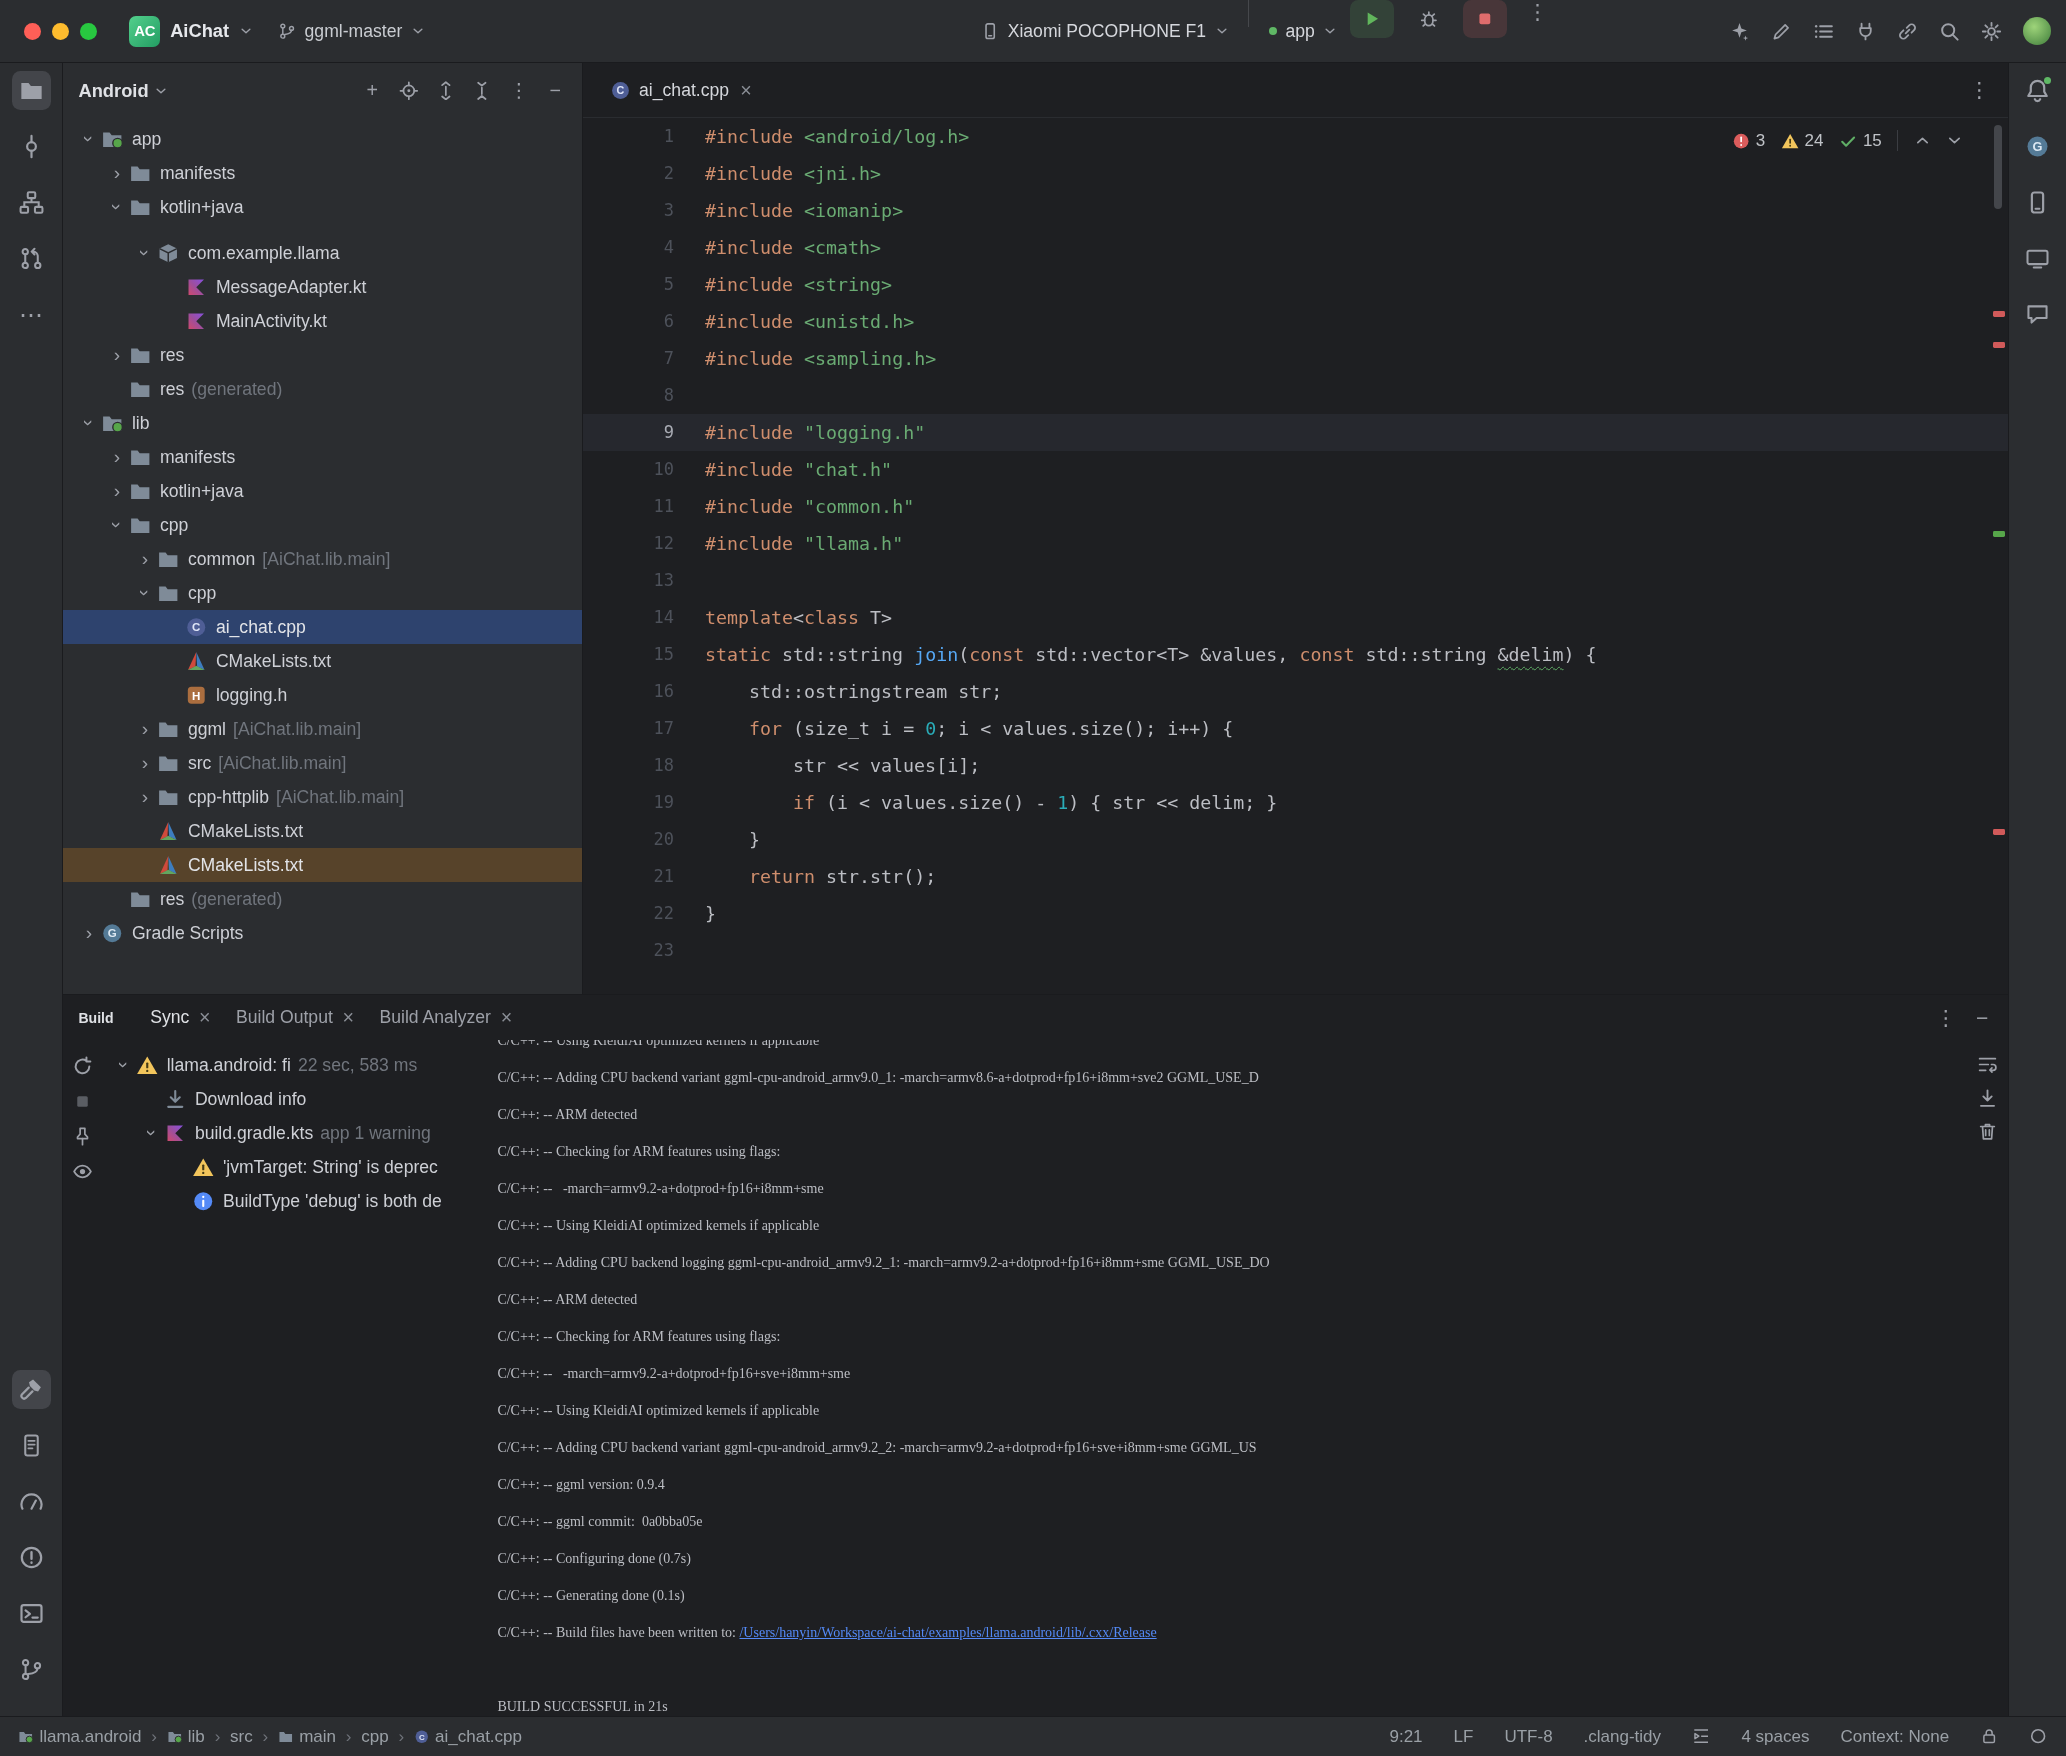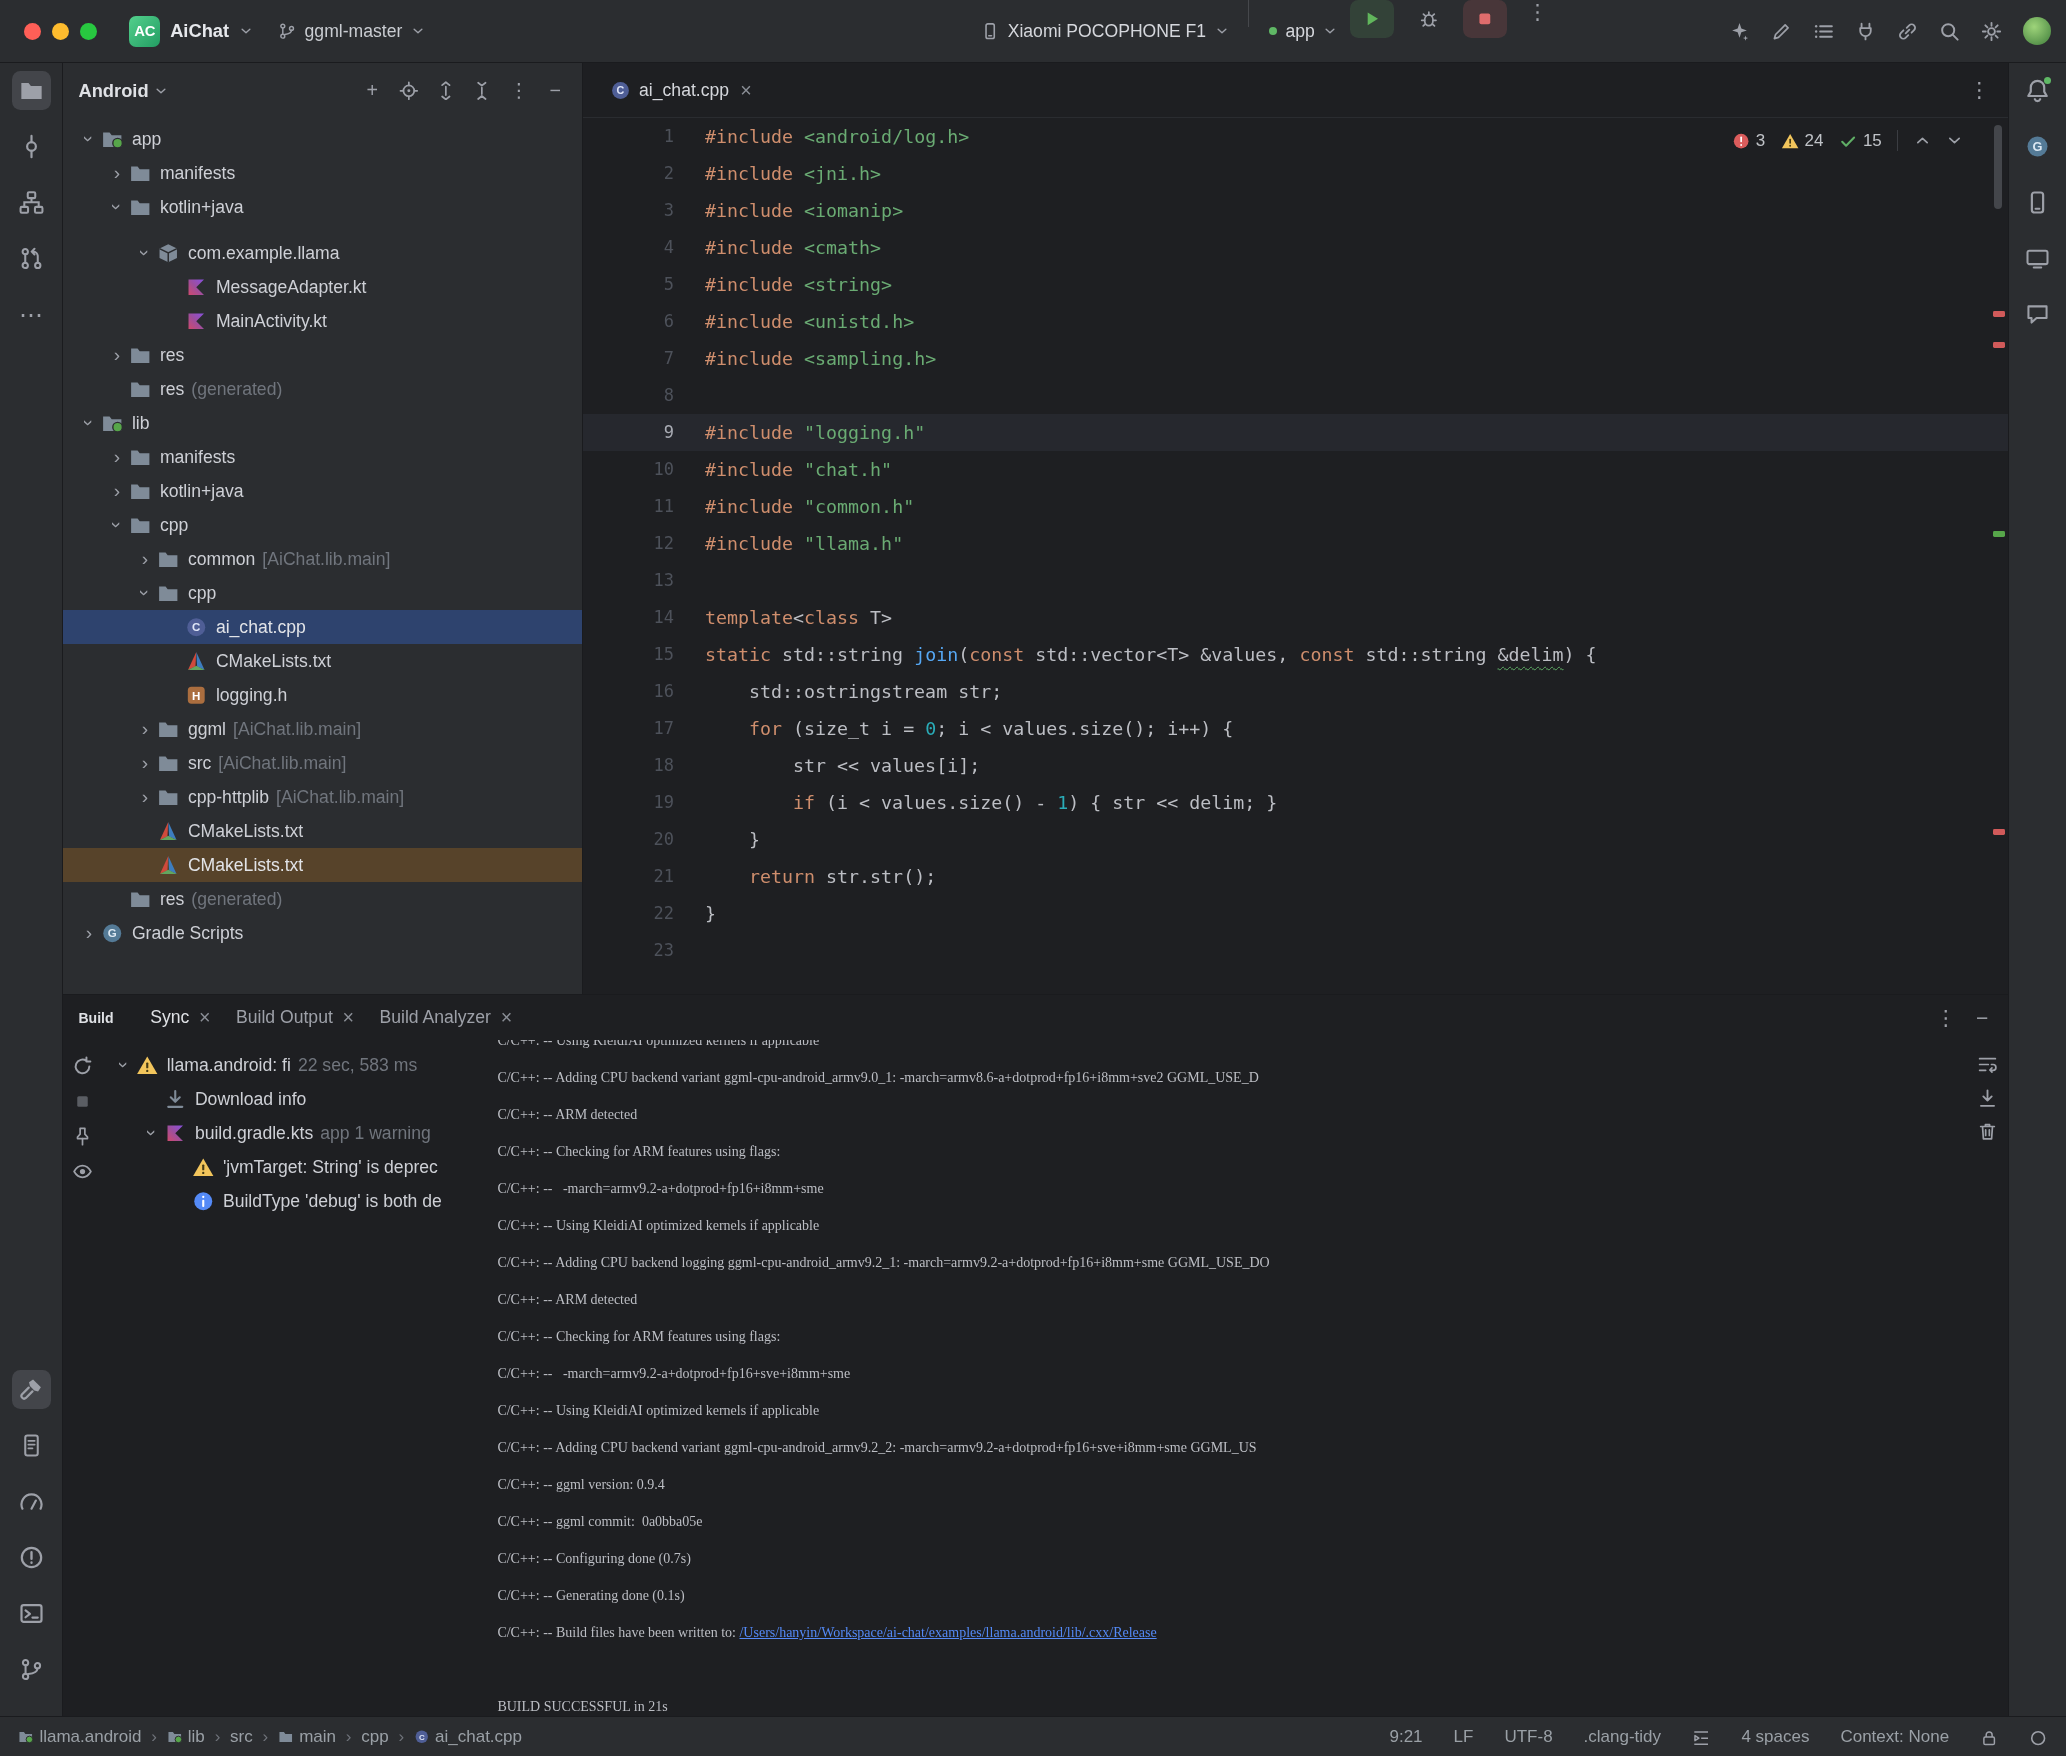--- a/index.html
+++ b/index.html
@@ -117,21 +117,21 @@
   .conseg.link{color:#548af7;text-decoration:underline}
   .ctools{flex:0 0 42px;display:flex;flex-direction:column;align-items:center;padding-top:14px;gap:12.7px;color:#9da0a8}
 
   
   .statusbar{flex:0 0 41px;background:#2b2d30;border-top:0.7px solid #1a1b1e;
     display:flex;align-items:center;padding:0 18.3px;font-size:17px;color:#9aa0a6}
   .crumbs{display:flex;align-items:center;gap:9.8px;min-width:0;overflow:hidden;white-space:nowrap}
   .crumb{display:flex;align-items:center;gap:5.6px}
   .crumbicon{width:15.5px;height:15.5px;color:#7f8b98}
   .crumb-sep{color:#6f737a}
-  .sright{margin-left:auto;display:flex;align-items:flex-end;gap:31px}
+  .sright{margin-left:auto;display:flex;align-items:flex-start;gap:31px}
   .swidget{white-space:nowrap}
 </style>
 </head>
 <body>
 
 <svg width="0" height="0" style="position:absolute;font-size:25px" aria-hidden="true">
   <defs>
     <symbol id="ic-folder" viewBox="0 0 16 16">
         <path d="M1.5 13.5V3.2h4.6l1.5 1.9h6.9v8.4z" fill="currentColor"></path>
       </symbol>

